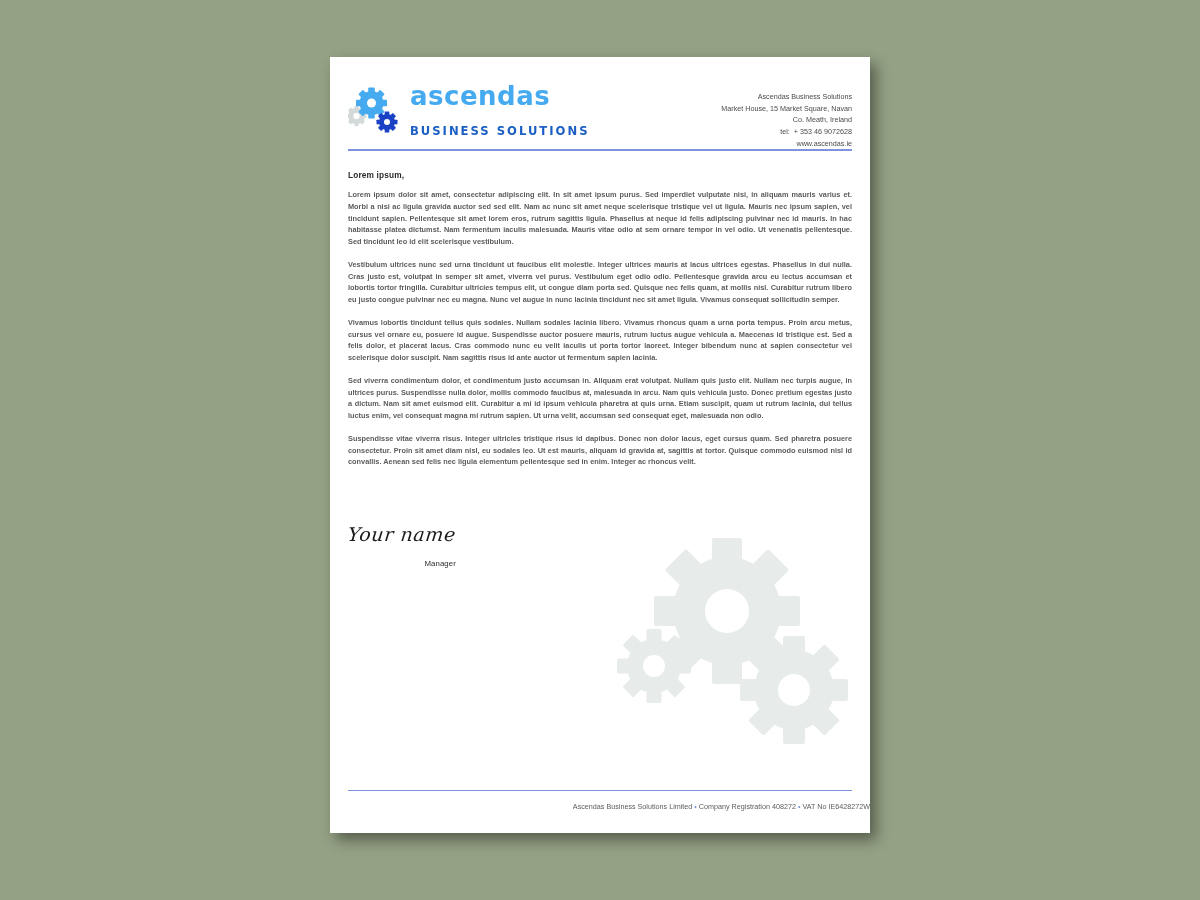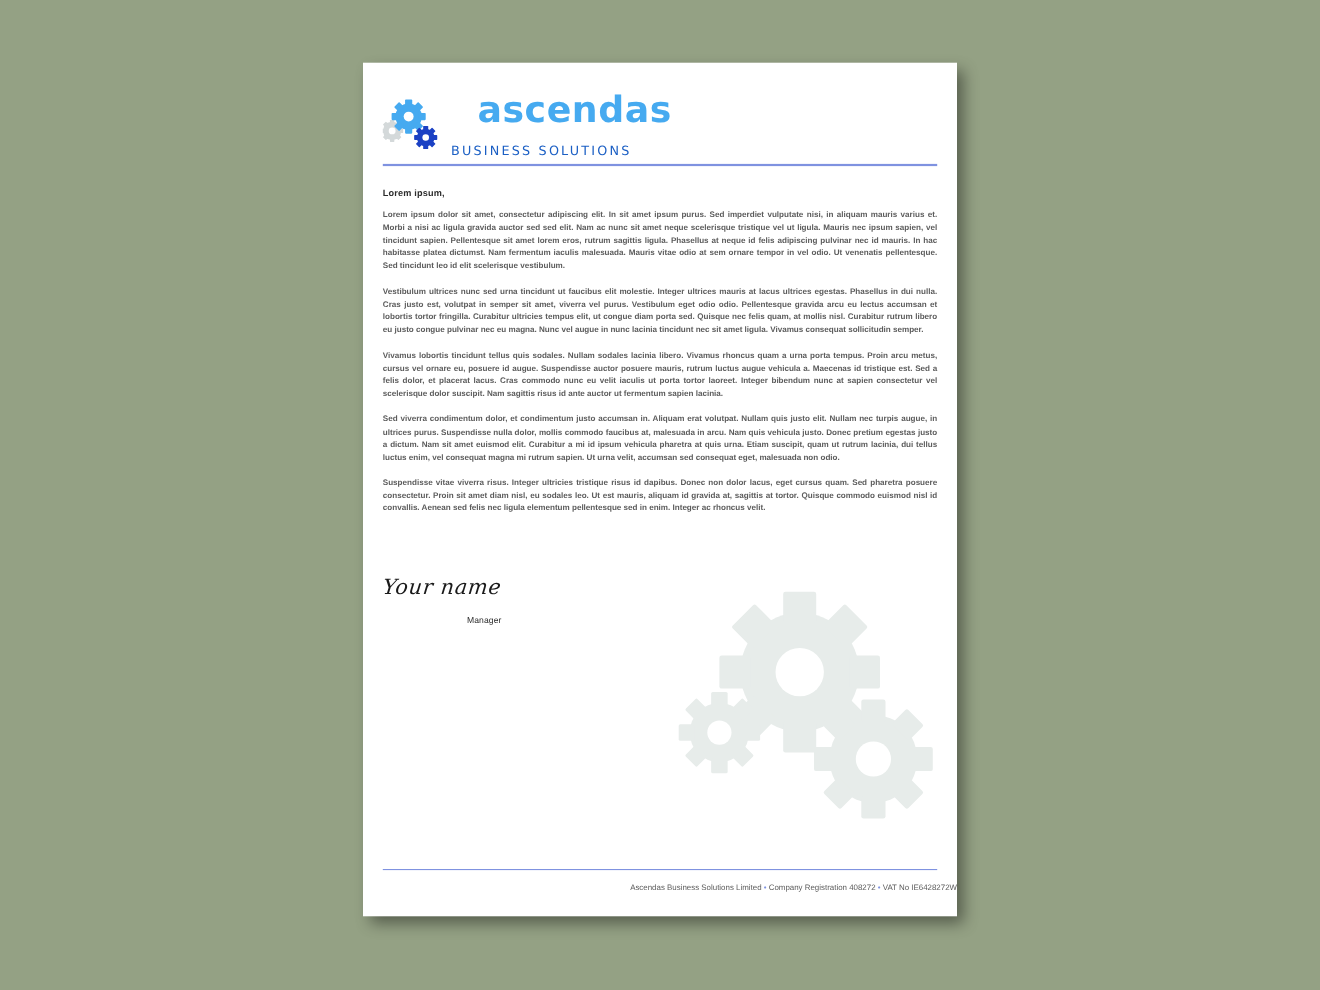--- a/index.html
+++ b/index.html
@@ -46,32 +46,31 @@
     height: 52px;
     position: relative;
     flex: 0 0 auto;
   }
   .wordmark {
     margin-left: 4px;
     line-height: 1;
   }
   .brand-name {
     font-family: "DejaVu Sans", sans-serif;
-    font-size: 33px;
+    font-size: 26px;
     font-weight: 700;
     letter-spacing: 0.5px;
     color: #46aaf0;
     display: block;
     line-height: 0.95;
-    margin-left: 24px;
   }
   .brand-tagline {
     font-family: "DejaVu Sans", sans-serif;
     font-size: 11.6px;
-    font-weight: 400;
+    font-weight: 700;
     letter-spacing: 2.0px;
     color: #1b5fc4;
     display: block;
     margin-top: 17px;
   }
 
   .address-block {
     position: absolute;
     right: 18px;
     top: 34px;
@@ -222,20 +221,27 @@
           </g>
         </svg>
       </div>
 
       <div class="wordmark">
         <span class="brand-name">ascendas</span>
         <span class="brand-tagline">BUSINESS SOLUTIONS</span>
       </div>
     </div>
 
+    <div class="address-block">
+      <span>Ascendas Business Solutions</span>
+      <span>Market House, 15 Market Square, Navan</span>
+      <span>Co. Meath, Ireland</span>
+      <span>tel:  + 353 46 9072628</span>
+      <span>www.ascendas.ie</span>
+    </div>
 
     <div class="rule top"></div>
   </div>
 
   <div class="content">
     <p class="salutation">Lorem ipsum,</p>
     <p class="para">Lorem ipsum dolor sit amet, consectetur adipiscing elit. In sit amet ipsum purus. Sed imperdiet vulputate nisi, in aliquam mauris varius et. Morbi a nisi ac ligula gravida auctor sed sed elit. Nam ac nunc sit amet neque scelerisque tristique vel ut ligula. Mauris nec ipsum sapien, vel tincidunt sapien. Pellentesque sit amet lorem eros, rutrum sagittis ligula. Phasellus at neque id felis adipiscing pulvinar nec id mauris. In hac habitasse platea dictumst. Nam fermentum iaculis malesuada. Mauris vitae odio at sem ornare tempor in vel odio. Ut venenatis pellentesque. Sed tincidunt leo id elit scelerisque vestibulum.</p>
     <p class="para">Vestibulum ultrices nunc sed urna tincidunt ut faucibus elit molestie. Integer ultrices mauris at lacus ultrices egestas. Phasellus in dui nulla. Cras justo est, volutpat in semper sit amet, viverra vel purus. Vestibulum eget odio odio. Pellentesque gravida arcu eu lectus accumsan et lobortis tortor fringilla. Curabitur ultricies tempus elit, ut congue diam porta sed. Quisque nec felis quam, at mollis nisl. Curabitur rutrum libero eu justo congue pulvinar nec eu magna. Nunc vel augue in nunc lacinia tincidunt nec sit amet ligula. Vivamus consequat sollicitudin semper.</p>
     <p class="para">Vivamus lobortis tincidunt tellus quis sodales. Nullam sodales lacinia libero. Vivamus rhoncus quam a urna porta tempus. Proin arcu metus, cursus vel ornare eu, posuere id augue. Suspendisse auctor posuere mauris, rutrum luctus augue vehicula a. Maecenas id tristique est. Sed a felis dolor, et placerat lacus. Cras commodo nunc eu velit iaculis ut porta tortor laoreet. Integer bibendum nunc at sapien consectetur vel scelerisque dolor suscipit. Nam sagittis risus id ante auctor ut fermentum sapien lacinia.</p>
     <p class="para">Sed viverra condimentum dolor, et condimentum justo accumsan in. Aliquam erat volutpat. Nullam quis justo elit. Nullam nec turpis augue, in ultrices purus. Suspendisse nulla dolor, mollis commodo faucibus at, malesuada in arcu. Nam quis vehicula justo. Donec pretium egestas justo a dictum. Nam sit amet euismod elit. Curabitur a mi id ipsum vehicula pharetra at quis urna. Etiam suscipit, quam ut rutrum lacinia, dui tellus luctus enim, vel consequat magna mi rutrum sapien. Ut urna velit, accumsan sed consequat eget, malesuada non odio.</p>

